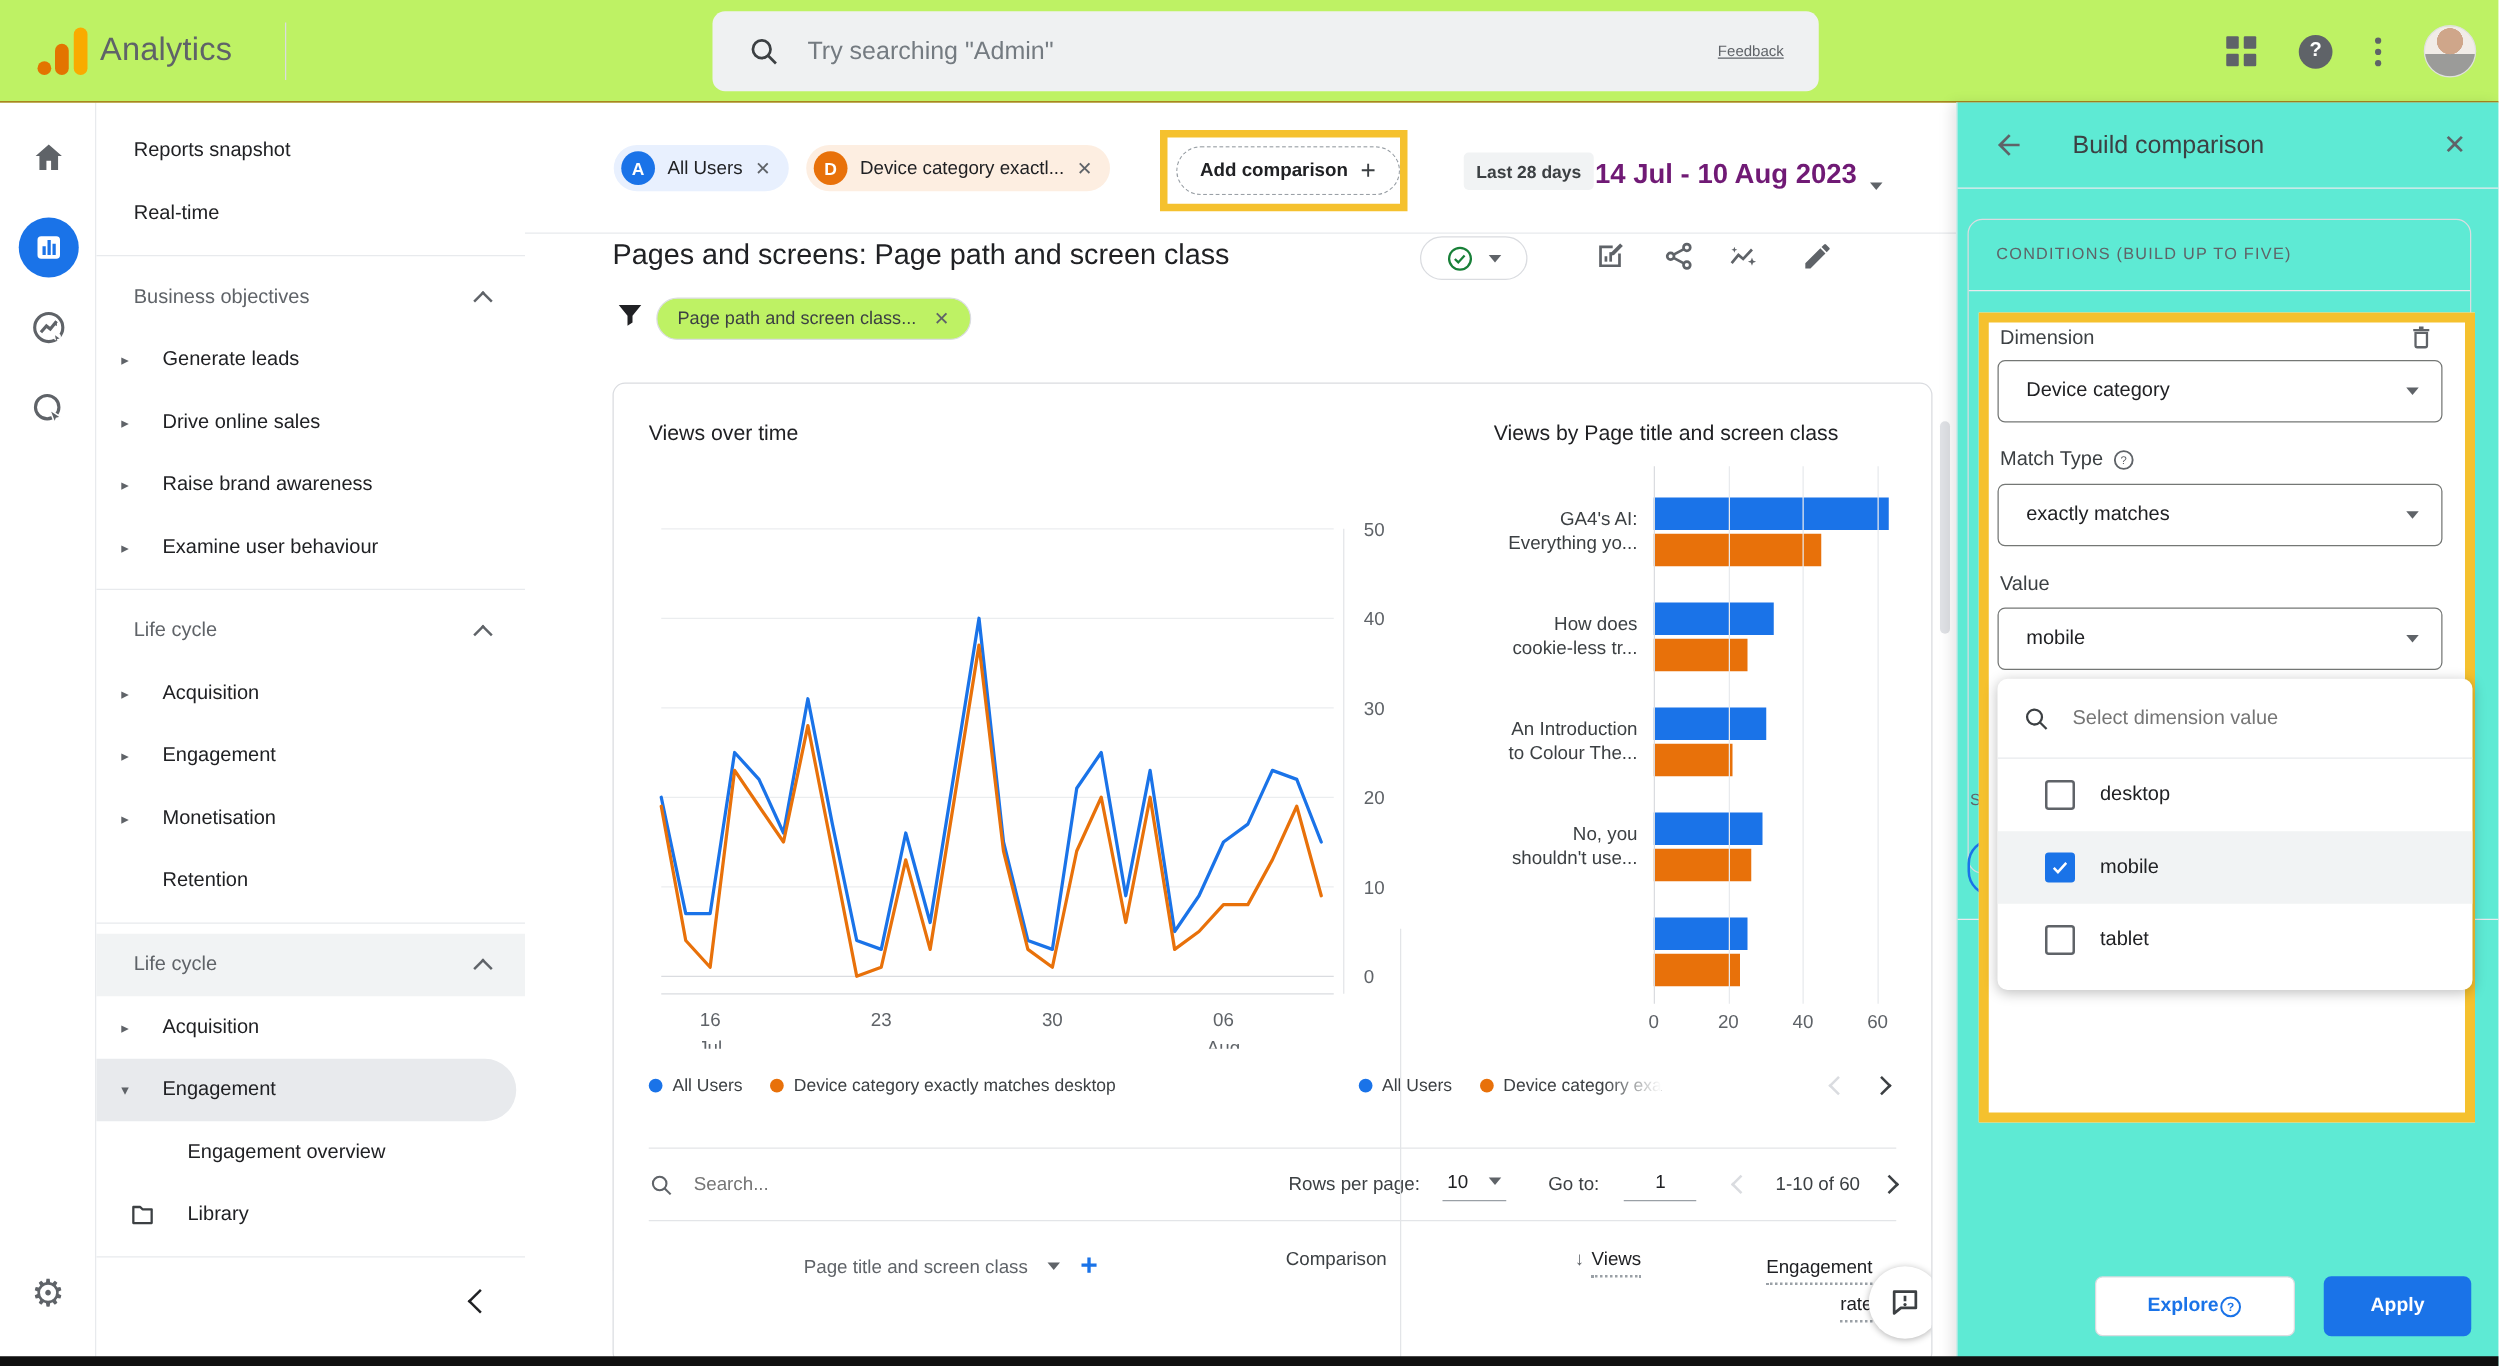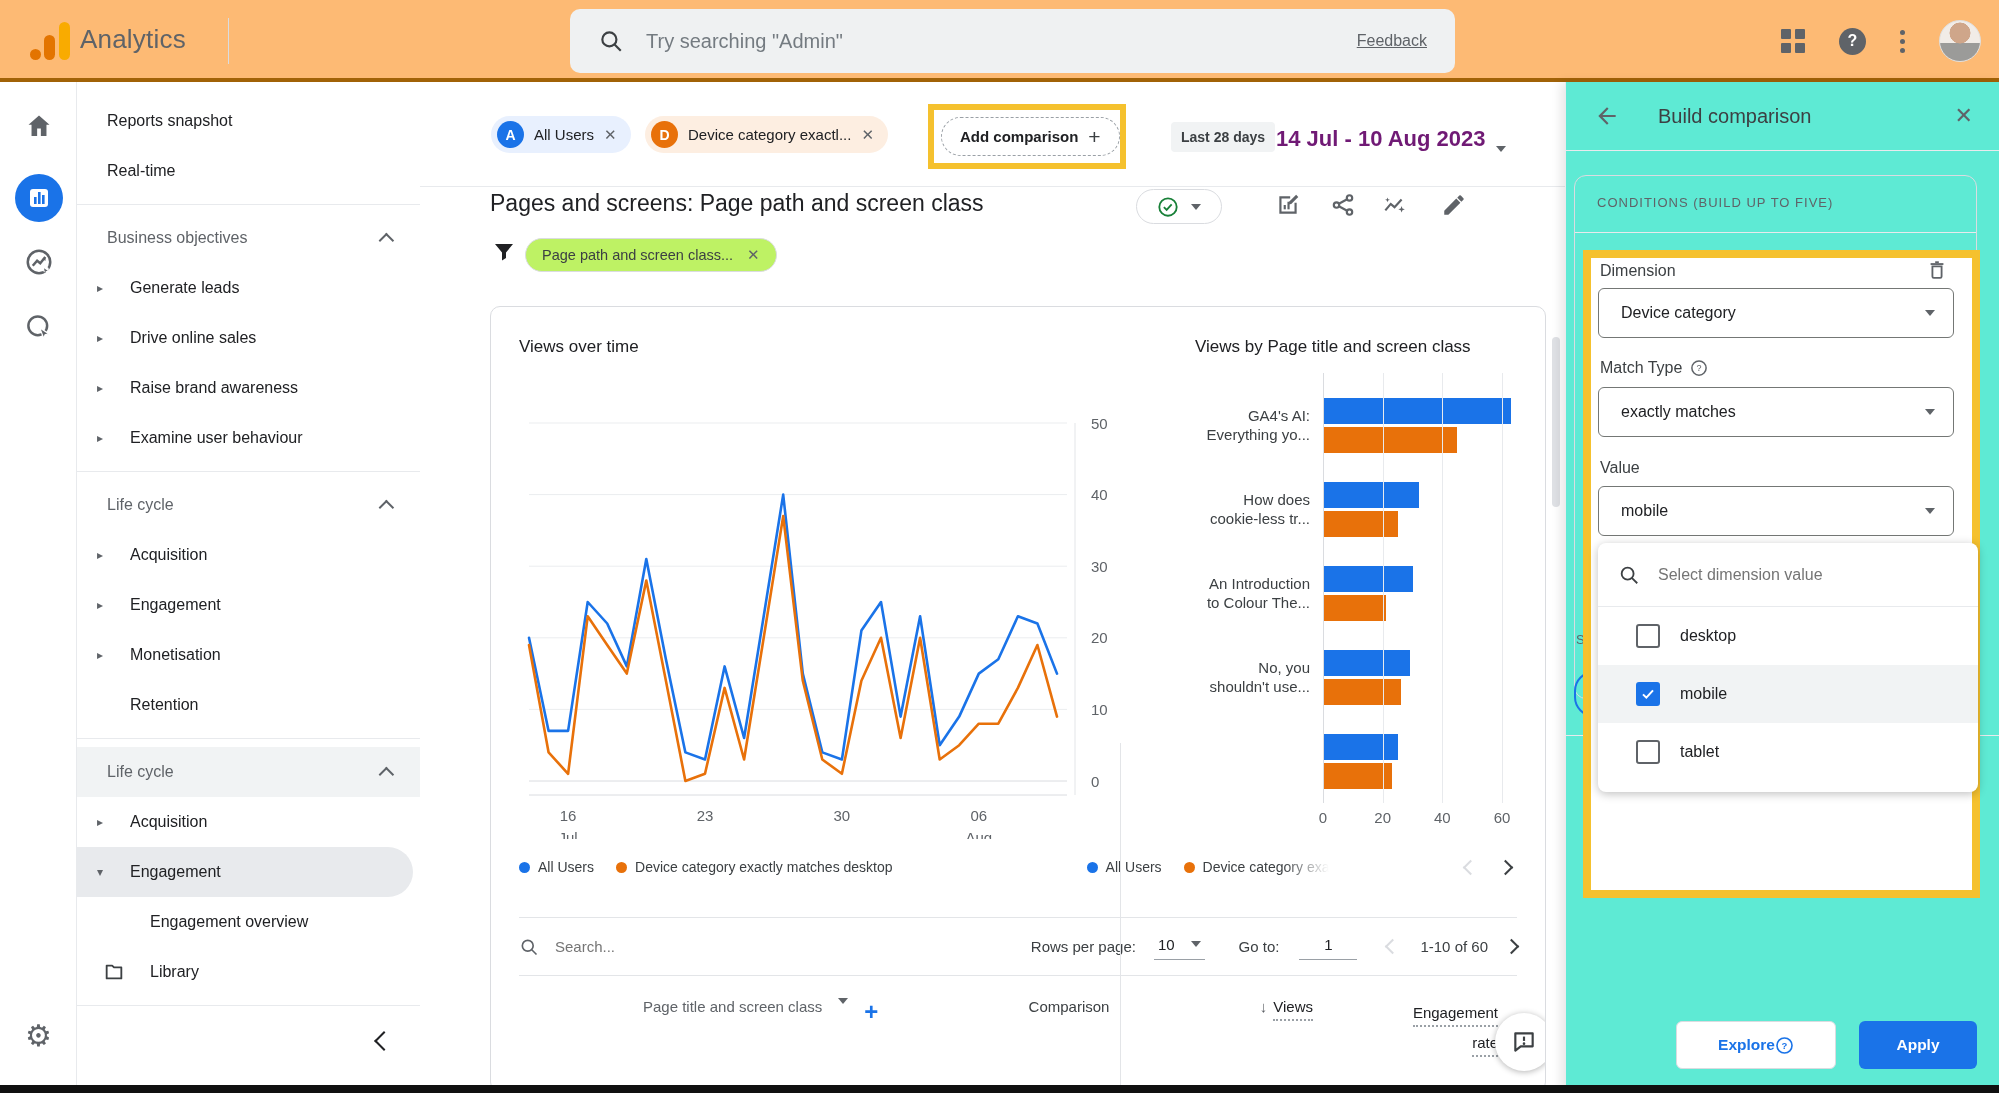--- a/index.html
+++ b/index.html
@@ -2,31 +2,31 @@
 <html><head>
 <meta charset="utf-8">
 <style>
   * { margin:0; padding:0; box-sizing:border-box; }
   html,body { background:#fff; }
   body { font-family:"Liberation Sans","DejaVu Sans",sans-serif; color:#202124; }
   .screen { position:relative; width:1999px; height:1093px; overflow:hidden; background:#fff; }
   .abs { position:absolute; }
 
   
-  .topbar { position:absolute; left:0; top:0; width:1999px; height:82px; background:#fdba74; border-bottom:4px solid #a16207; z-index:30; }
+  .topbar { position:absolute; left:0; top:0; width:1999px; height:82px; background:#bef264; border-bottom:1px solid #a16207; z-index:30; }
   .ga-logo { position:absolute; left:30px; top:22px; width:40px; height:38px; }
   .ga-bar1 { position:absolute; right:0; top:0; width:11px; height:38px; border-radius:6px; background:#f9ab00; }
   .ga-bar2 { position:absolute; left:14px; top:13px; width:11px; height:25px; border-radius:6px; background:#e37400; }
   .ga-dot  { position:absolute; left:0; bottom:0; width:11px; height:11px; border-radius:50%; background:#e37400; }
   .product-name { position:absolute; left:80px; top:24px; font-size:26px; color:#5f6368; letter-spacing:.2px; }
   .logo-divider { position:absolute; left:228px; top:18px; width:1px; height:46px; background:#dadce0; }
   .searchbar { position:absolute; left:570px; top:9px; width:885px; height:64px; background:#eff1f2; border-radius:10px; display:flex; align-items:center; padding:0 28px; }
   .searchbar input { flex:1; border:none; outline:none; background:transparent; font-size:20px; color:#5f6368; font-family:inherit; margin-left:22px; }
   .searchbar input::placeholder { color:#747b81; }
-  .feedback { font-size:16px; color:#5f6368; text-decoration:underline; }
+  .feedback { font-size:12px; color:#5f6368; text-decoration:underline; }
   .tb-icons { position:absolute; right:18px; top:0; height:82px; display:flex; align-items:center; gap:34px; }
   .grid-ic { width:24px; height:24px; display:grid; grid-template-columns:10px 10px; grid-template-rows:10px 10px; gap:4px; }
   .grid-ic span { background:#5f6368; border-radius:1px; }
   .help-ic { width:27px; height:27px; border-radius:50%; background:#5f6368; color:#fff; font-size:16px; font-weight:bold; display:flex; align-items:center; justify-content:center; }
   .kebab { display:flex; flex-direction:column; gap:4px; }
   .kebab span { width:5px; height:5px; border-radius:50%; background:#5f6368; }
   .avatar { width:42px; height:42px; border-radius:50%; background:
       radial-gradient(circle at 50% 30%, #cfa68a 0 30%, transparent 31%),
       linear-gradient(#f1ece7 0 55%, #9b9b99 55%);
       border:1px solid #e0e0e0; }
@@ -480,21 +480,21 @@
           </span>
           <span>Go to:</span>
           <span class="goto-val">1</span>
           <span class="pg-chev pg-left" style="margin-right:14px;"></span>
           <span>1-10 of 60</span>
           <span class="pg-chev pg-right" style="margin-left:10px;"></span>
         </div>
       </div>
 
       <div class="thead">
-        <span style="position:absolute; left:124px; top:22px; display:flex; align-items:flex-start; gap:16px;">
+        <span style="position:absolute; left:124px; top:22px; display:flex; align-items:center; gap:16px;">
           <span>Page title and screen class</span>
           <span class="caret" style="border-top-color:#5f6368;"></span>
           <span style="color:#1a73e8; font-size:24px; font-weight:bold;">+</span>
         </span>
         <span style="position:absolute; left:494px; top:22px; width:112px; text-align:center; color:#3c4043;">Comparison</span>
         <span style="position:absolute; left:660px; top:22px; width:134px; text-align:right; color:#202124;">
           <span style="color:#5f6368; margin-right:6px;">↓</span><span class="dotted">Views</span>
         </span>
         <span style="position:absolute; left:840px; top:22px; width:139px; text-align:right; color:#202124; line-height:30px;">
           <span class="dotted">Engagement</span><br>

